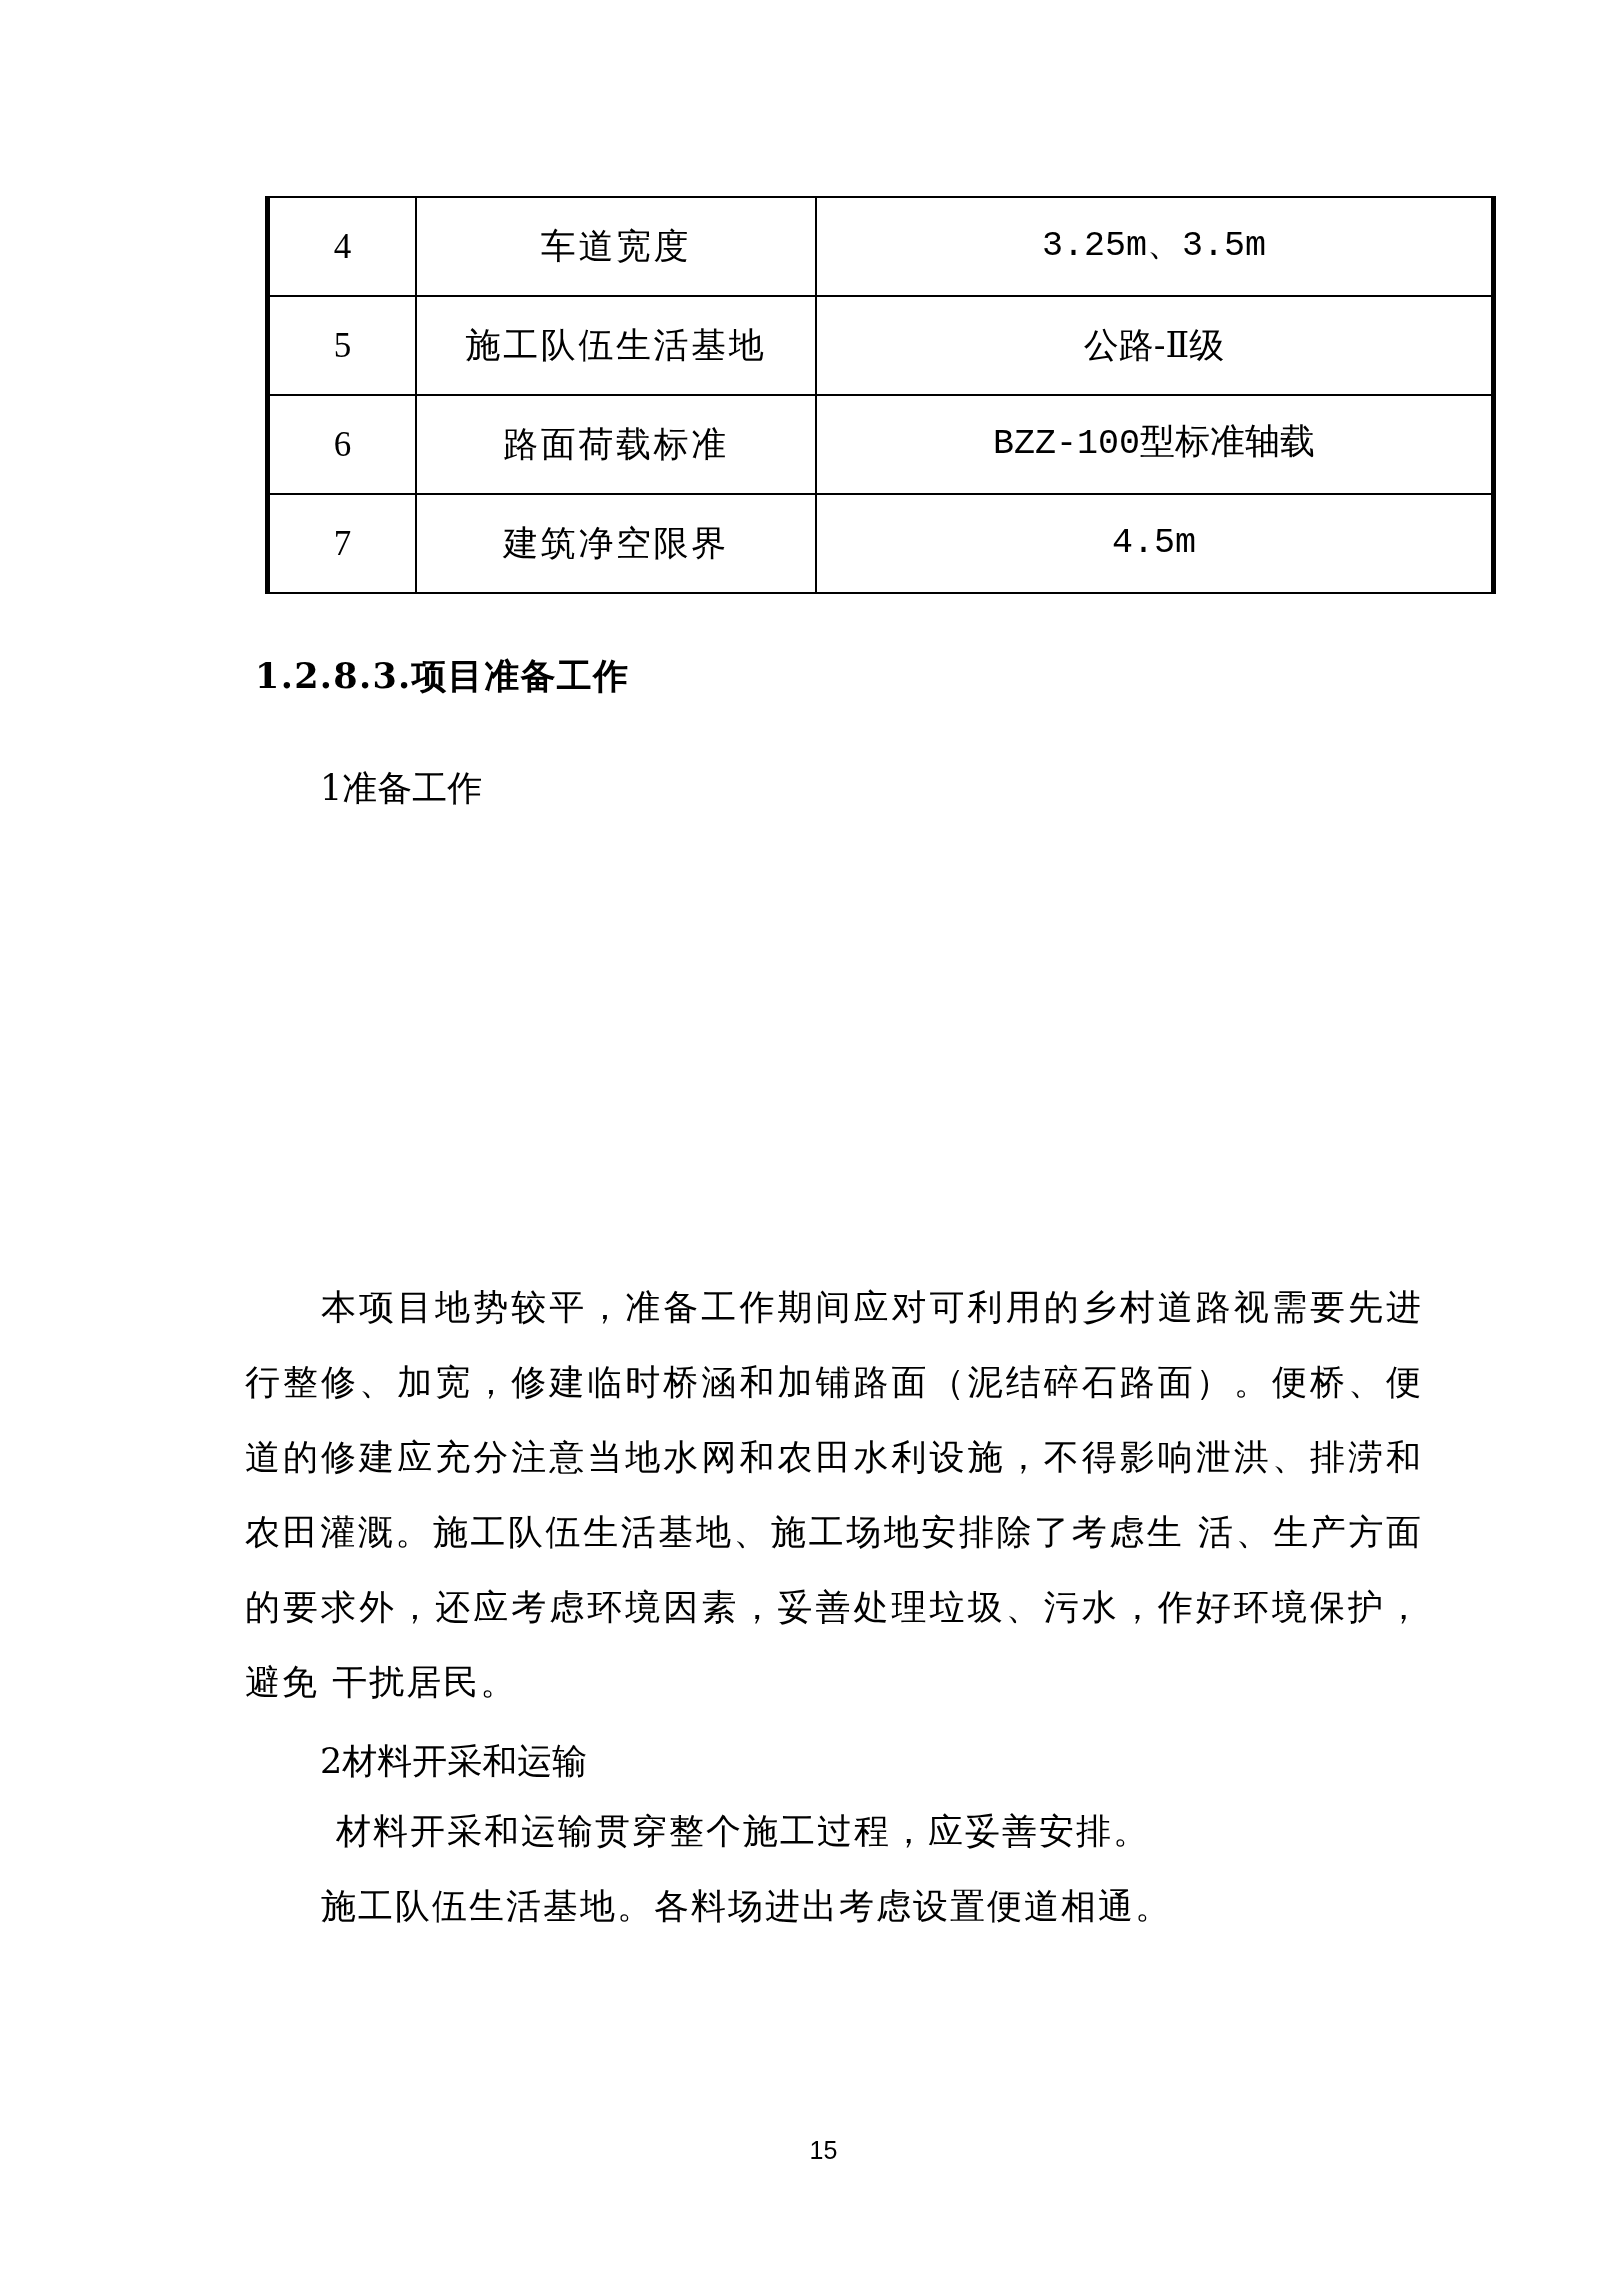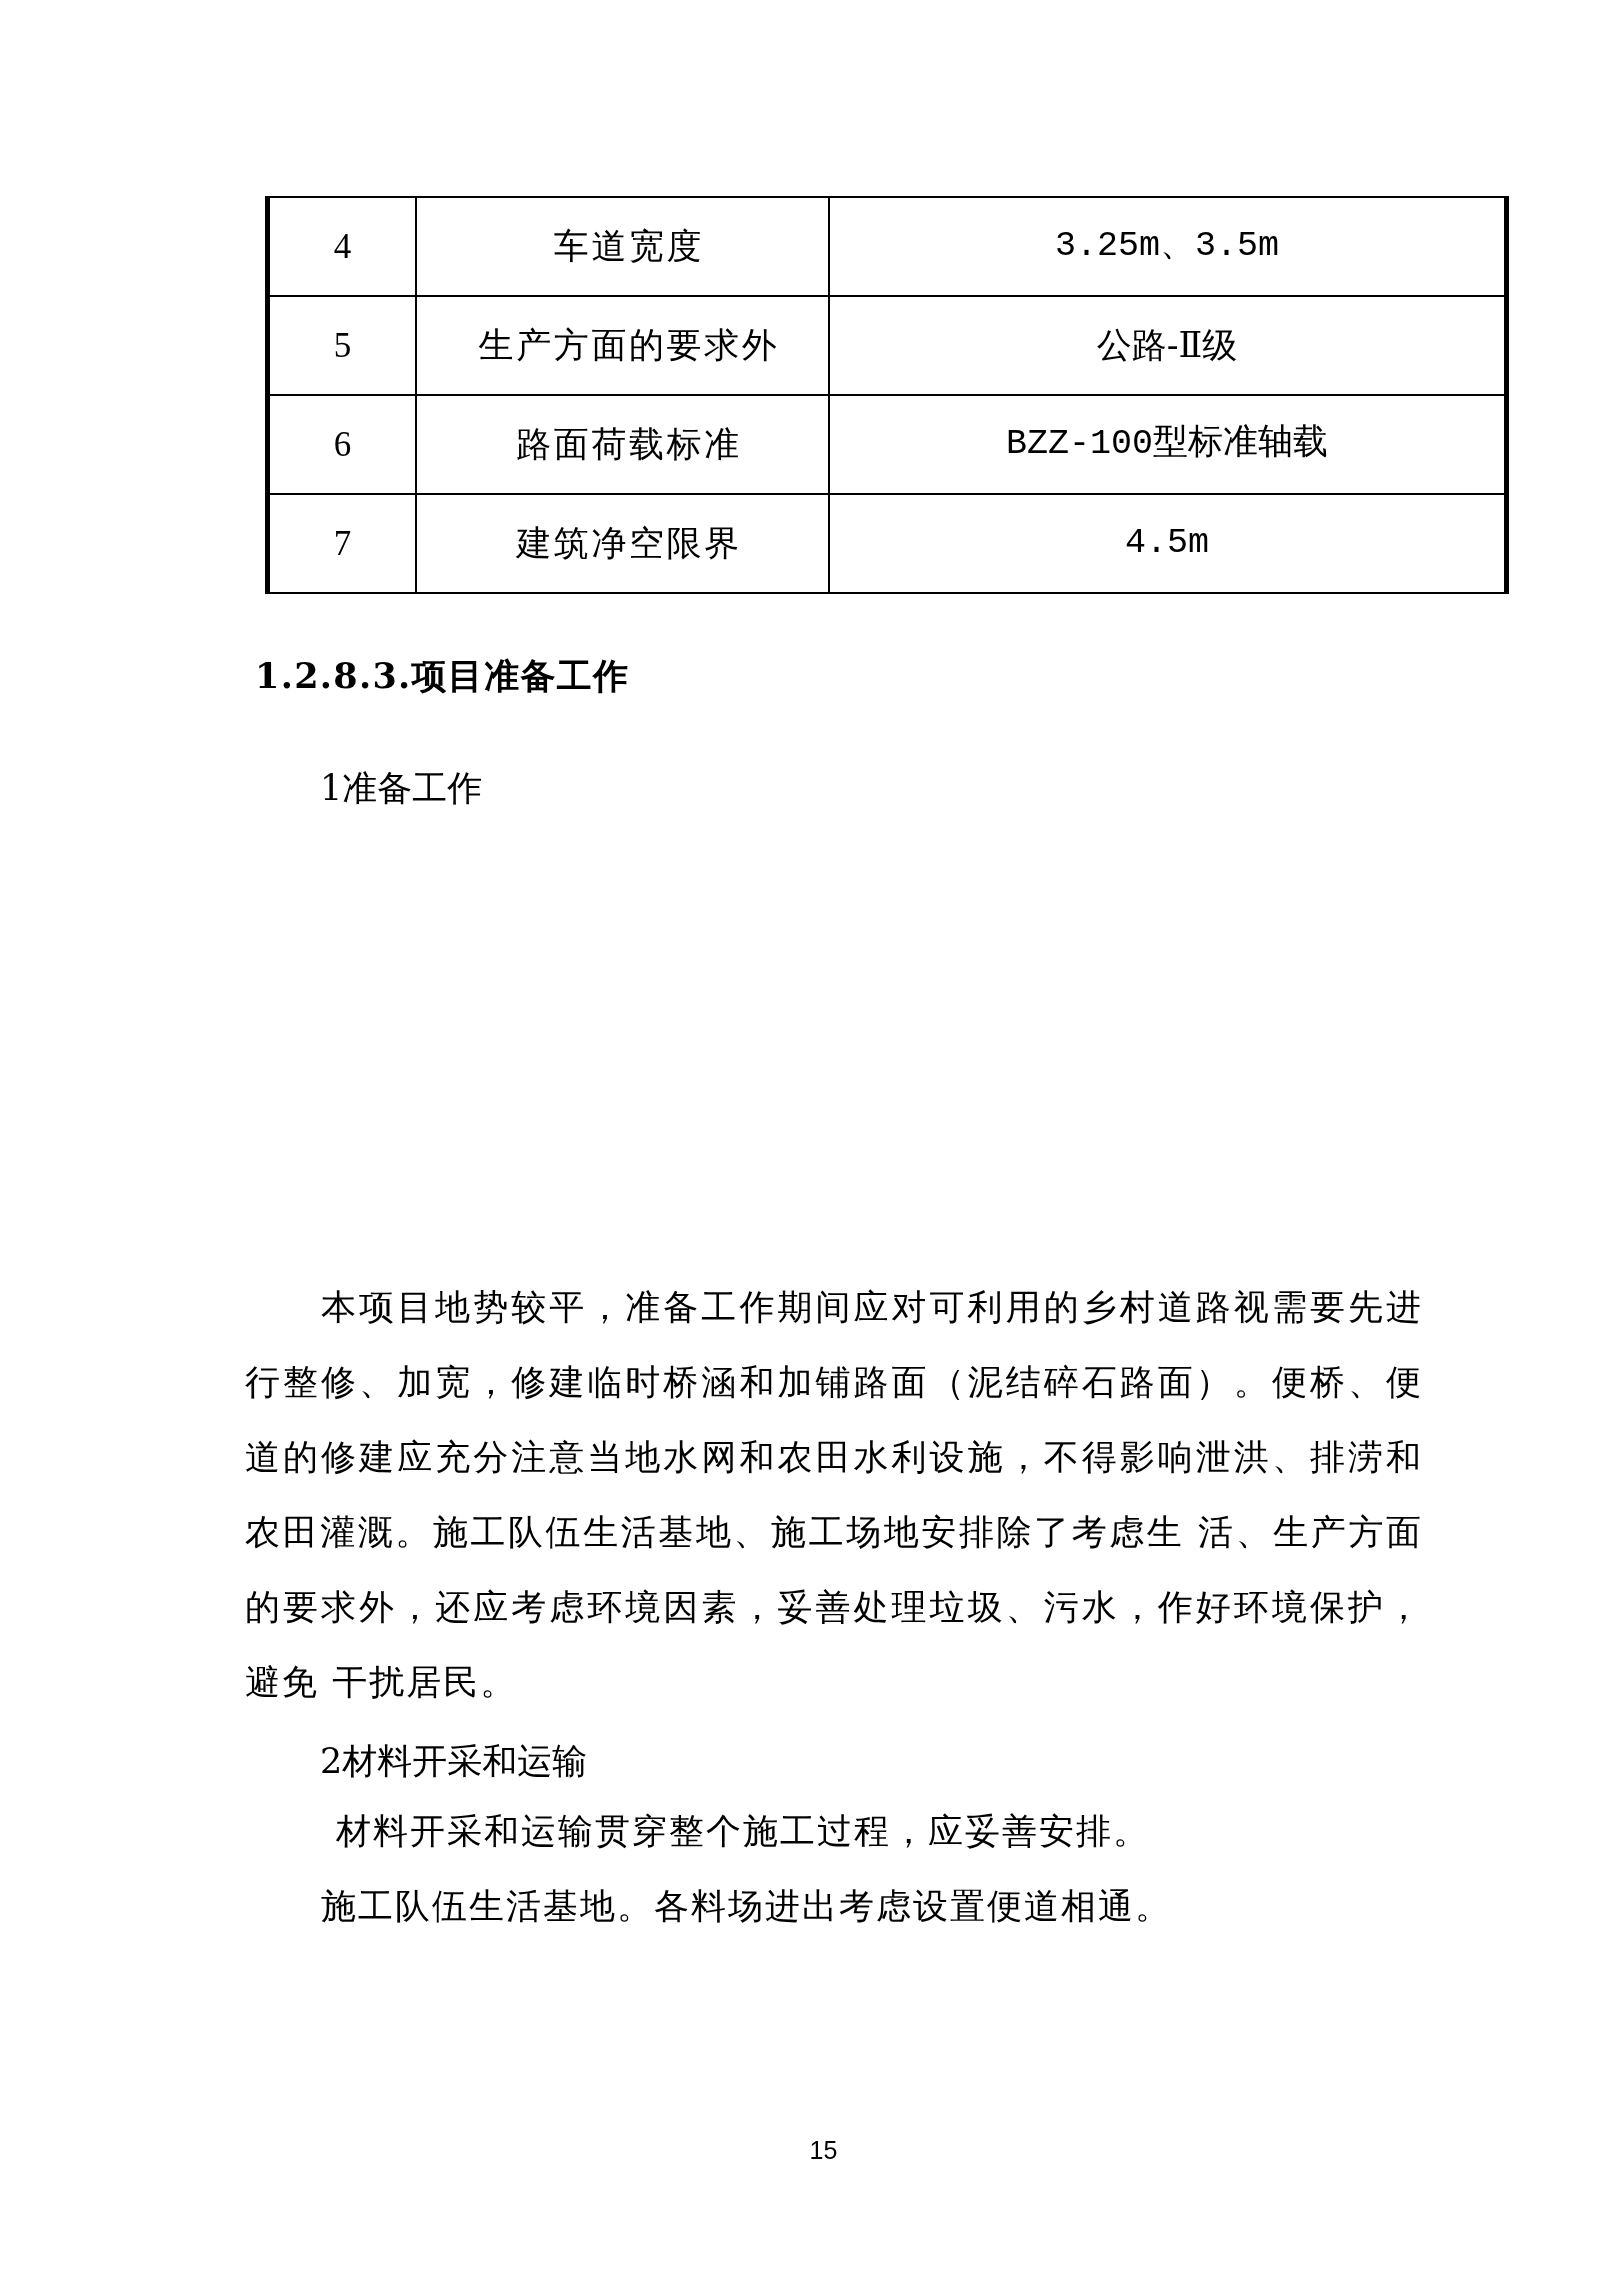--- a/index.html
+++ b/index.html
@@ -38,21 +38,21 @@
     vertical-align: middle;
     font-size: 35px;
     font-weight: normal;
     padding: 0;
     line-height: 1;
   }
   .spec-table td.col-no { width: 145px; border-left: 5.9px solid #000; font-family: "Liberation Serif", "DejaVu Serif", serif; }
   .spec-table td.col-item { width: 398px; }
   .spec-table td.col-value { width: 674px; border-right: 5.9px solid #000; font-family: "Liberation Mono", "DejaVu Sans Mono", monospace; }
   .spec-table td.col-value.cjk { font-family: "DejaVu Serif", "Liberation Serif", serif; }
-  .spec-table td.cjk-text { letter-spacing: 2.6px; padding-left: 13px; }
+  .spec-table td.cjk-text { letter-spacing: 2.6px; }
 
   
   .text-block {
     position: absolute;
     left: 245px;
     width: 1178px;
   }
   .section-heading {
     position: absolute;
     left: 245px;
@@ -104,21 +104,21 @@
 
   <table class="spec-table">
     <tbody>
       <tr>
         <td class="col-no">4</td>
         <td class="col-item cjk-text">车道宽度</td>
         <td class="col-value">3.25m、3.5m</td>
       </tr>
       <tr>
         <td class="col-no">5</td>
-        <td class="col-item cjk-text">生产方面的要求外</td>
+        <td class="col-item cjk-text">施工队伍生活基地</td>
         <td class="col-value cjk">公路-Ⅱ级</td>
       </tr>
       <tr>
         <td class="col-no">6</td>
         <td class="col-item cjk-text">路面荷载标准</td>
         <td class="col-value">BZZ-100型标准轴载</td>
       </tr>
       <tr>
         <td class="col-no">7</td>
         <td class="col-item cjk-text">建筑净空限界</td>

